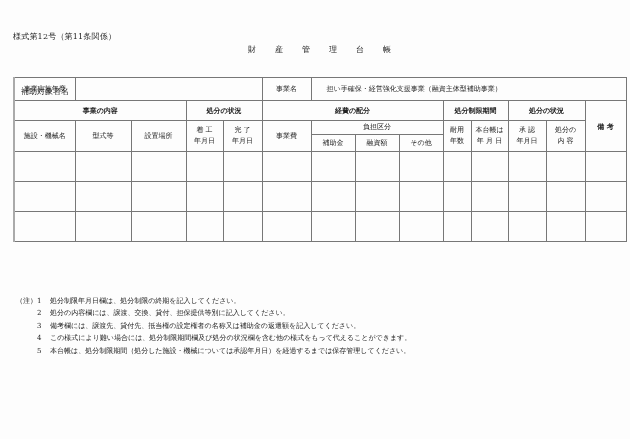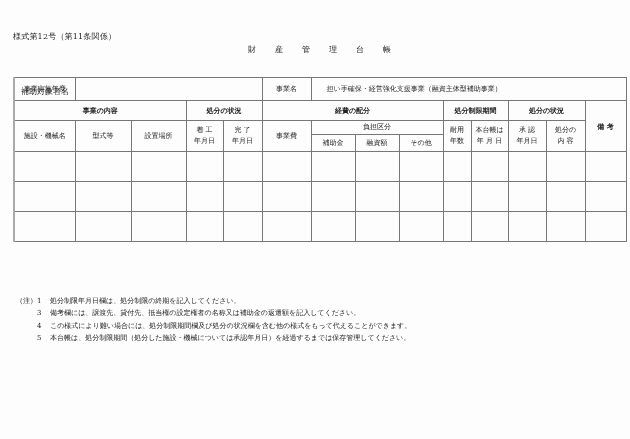--- a/index.html
+++ b/index.html
@@ -148,16 +148,17 @@
     <td></td>
     <td></td>
     <td></td>
     <td></td>
   </tr>
 </tbody>
   </table>
 
 <div class="abs notes">
   <div class="line"><span class="lbl">（注）</span><span class="num">1</span><span>処分制限年月日欄は、処分制限の終期を記入してください。</span></div>
+  <div class="line"><span class="lbl"></span><span class="num">2</span><span>処分の内容欄には、譲渡、交換、貸付、担保提供等別に記入してください。</span></div>
   <div class="line"><span class="lbl"></span><span class="num">3</span><span>備考欄には、譲渡先、貸付先、抵当権の設定権者の名称又は補助金の返還額を記入してください。</span></div>
   <div class="line"><span class="lbl"></span><span class="num">4</span><span>この様式により難い場合には、処分制限期間欄及び処分の状況欄を含む他の様式をもって代えることができます。</span></div>
   <div class="line"><span class="lbl"></span><span class="num">5</span><span>本台帳は、処分制限期間（処分した施設・機械については承認年月日）を経過するまでは保存管理してください。</span></div>
 </div>
 
 </body></html>

